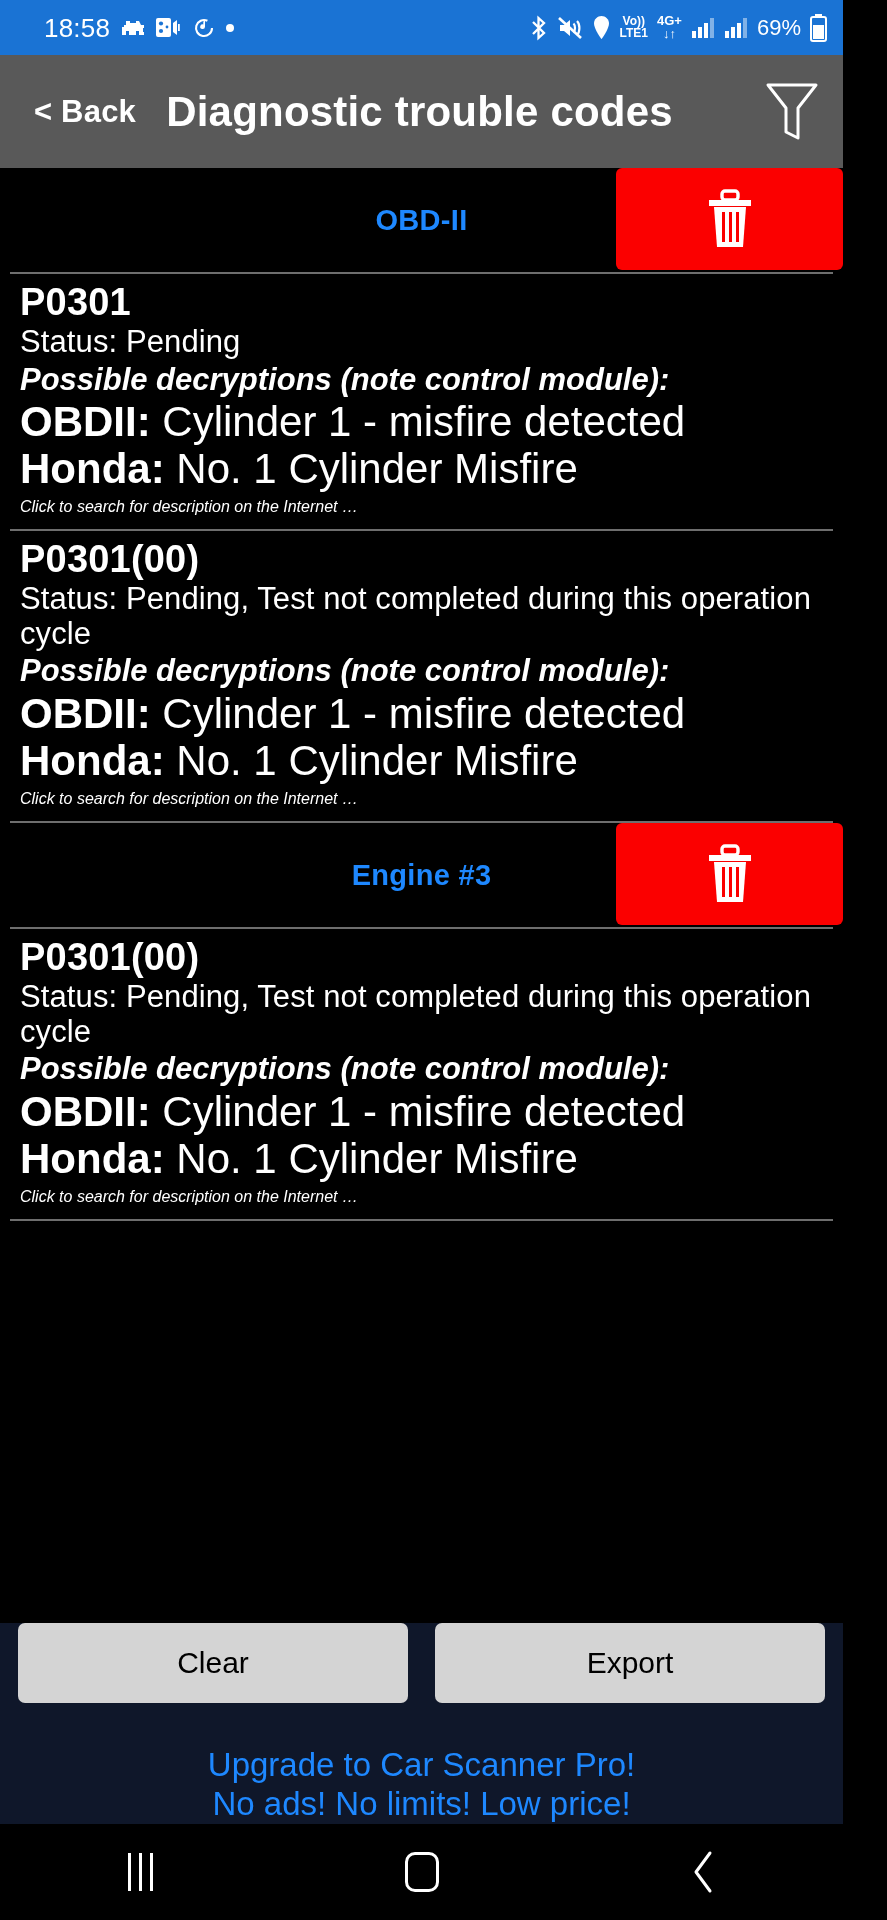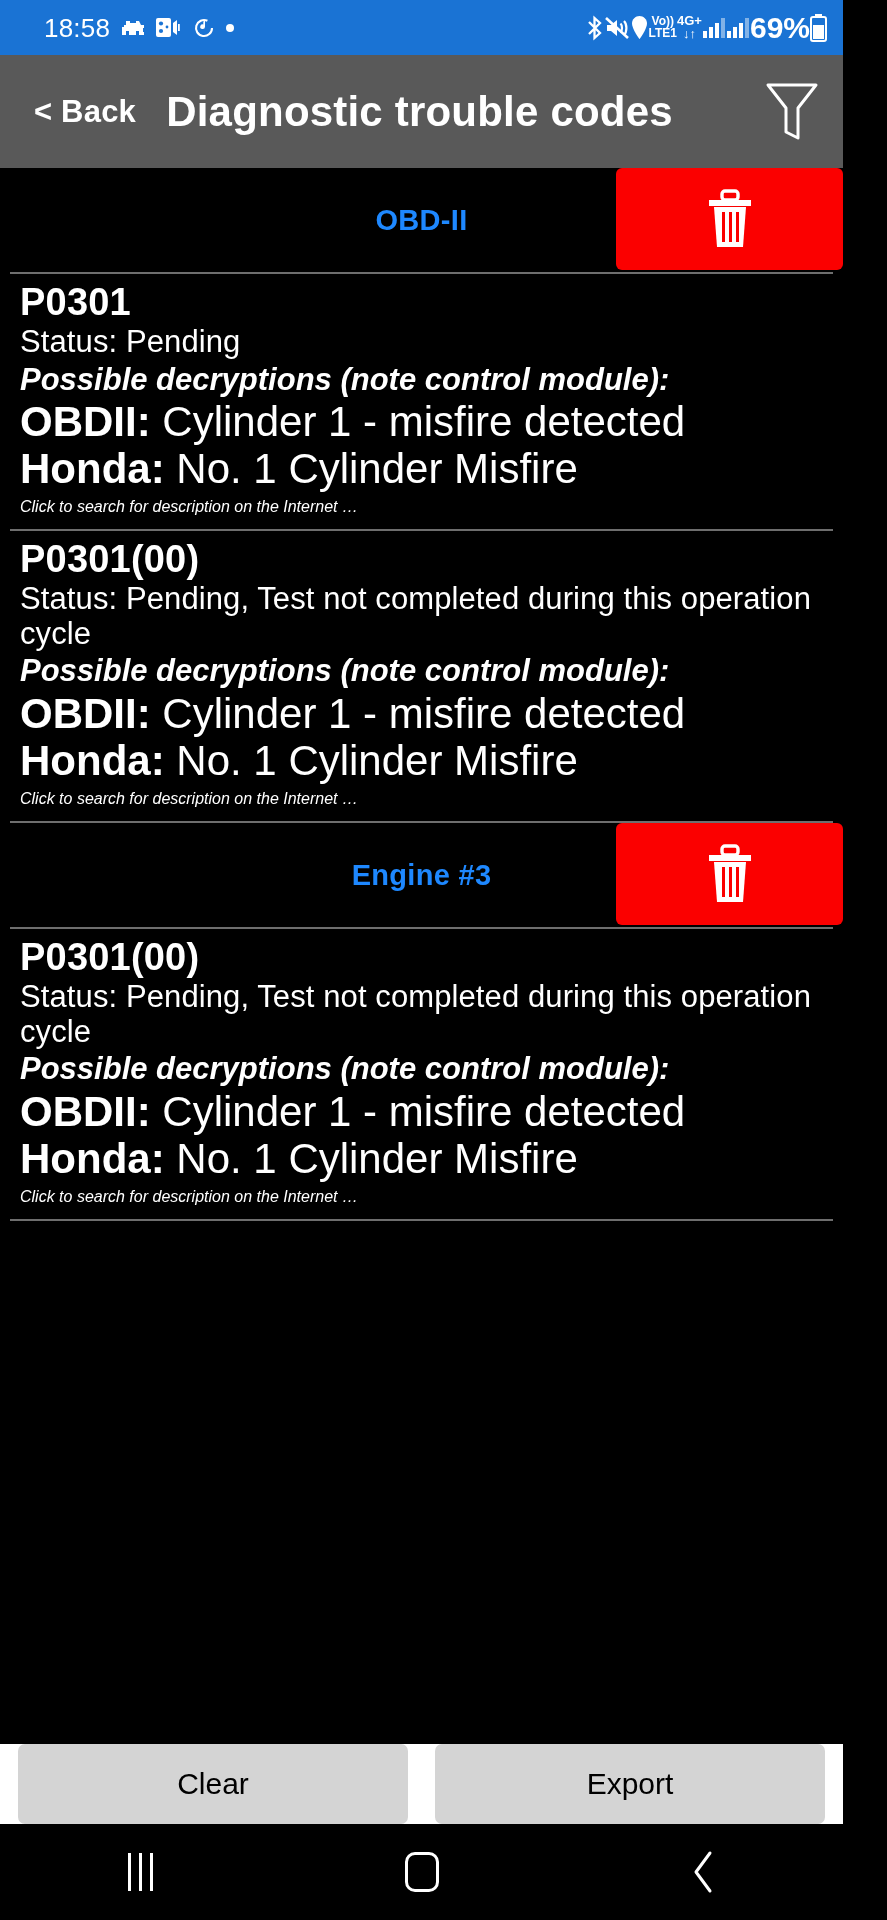--- a/index.html
+++ b/index.html
@@ -12,21 +12,21 @@
     height: 1920px;
     overflow: hidden;
     font-family: "Liberation Sans", sans-serif;
     color: #ffffff;
     -webkit-font-smoothing: antialiased;
   }
   .phone {
     position: relative;
     width: 843px;
     height: 1920px;
-    background: #ffffff;
+    background: #0f172a;
     display: flex;
     flex-direction: column;
   }
 
   
   .status-bar {
     height: 55px;
     background: #1a73d4;
     display: flex;
     align-items: center;
@@ -43,20 +43,21 @@
   .sb-time {
     font-size: 26px;
     font-weight: 500;
     letter-spacing: 0.2px;
     color: #ffffff;
     line-height: 1;
   }
   .sb-right {
     display: flex;
     align-items: center;
+    gap: 9px;
   }
   .sb-icon { display: inline-flex; align-items: center; justify-content: center; }
   .sb-dot {
     width: 8px; height: 8px; border-radius: 50%;
     background: #ffffff; display: inline-block;
   }
   .volte {
     display: inline-flex;
     flex-direction: column;
     align-items: center;
@@ -75,22 +76,22 @@
   }
   .net-stack {
     display: inline-flex;
     flex-direction: column;
     align-items: center;
     line-height: 0.95;
     font-size: 13px;
     font-weight: 700;
   }
   .sb-batt-text {
-    font-size: 30px;
-    font-weight: 700;
+    font-size: 22px;
+    font-weight: 400;
     color: #ffffff;
     line-height: 1;
   }
 
   
   .app-header {
     height: 113px;
     background: #595959;
     display: flex;
     align-items: center;
@@ -463,20 +464,24 @@
     </div>
 
     <div class="spacer"></div>
   </div>
 
   <div class="actions">
     <button class="action-btn">Clear</button>
     <button class="action-btn">Export</button>
   </div>
 
+  <div class="promo">
+    <div>Upgrade to Car Scanner Pro!</div>
+    <div>No ads! No limits! Low price!</div>
+  </div>
 
   <div class="navbar">
     <div class="nav-btn">
       <span class="recents-bars">
           <i></i>
           <i></i>
           <i></i>
         </span>
     </div>
     <div class="nav-btn">

